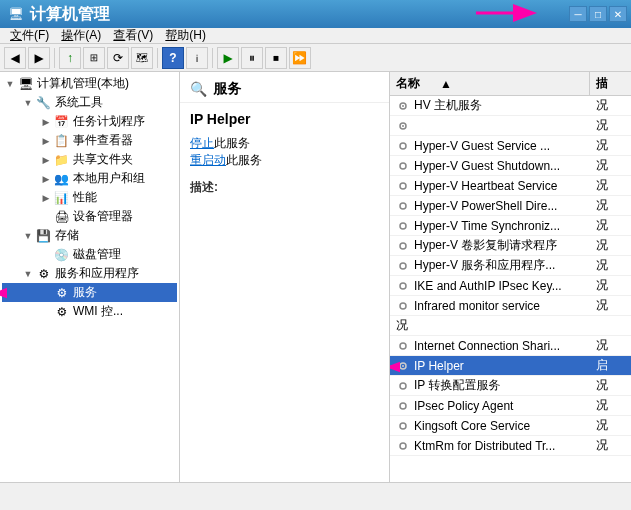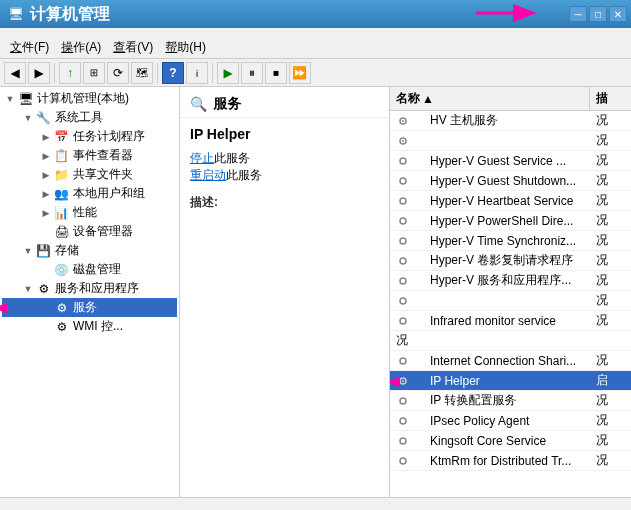--- a/index.html
+++ b/index.html
@@ -48,23 +48,22 @@
       display: flex; align-items: center; justify-content: center;
       cursor: pointer;
     }
 
     
     .menu-bar {
       background: #f0f0f0;
       display: flex;
       padding: 2px 4px;
       border-bottom: 1px solid #ccc;
-      height: 22px;
+      height: 16px;
       align-items: center;
-      margin-top: 9px;
     }
     .menu-item {
       padding: 1px 6px;
       cursor: pointer;
       font-size: 12px;
       color: #000;
     }
     .menu-item span.underline { text-decoration: underline; }
 
     
@@ -197,41 +196,41 @@
       border-bottom: 1px solid #ccc;
       position: sticky;
       top: 0;
     }
     .col-header {
       padding: 3px 6px;
       border-right: 1px solid #ccc;
       font-size: 12px;
       font-weight: bold;
       cursor: pointer;
-      display: flex; align-items: center; gap: 2px;
+      display: flex; align-items: center; gap: 20px;
     }
     .col-name { width: 200px; min-width: 200px; }
     .col-desc { width: 80px; min-width: 80px; }
 
     .list-row {
       display: flex;
       align-items: center;
       border-bottom: 1px solid #f0f0f0;
       cursor: pointer;
       min-height: 20px;
     }
     .list-row.selected { background: #316ac5; color: white; }
     .list-cell {
       padding: 1px 6px;
       font-size: 12px;
       white-space: nowrap;
       overflow: hidden;
       text-overflow: ellipsis;
     }
-    .list-cell.name { width: 200px; min-width: 200px; display: flex; align-items: center; gap: 20px; }
+    .list-cell.name { width: 200px; min-width: 200px; display: flex; align-items: center; gap: 4px; }
     .list-cell.desc { width: 80px; min-width: 80px; }
 
     .service-icon {
       width: 14px; height: 14px;
       flex-shrink: 0;
     }
 
     
     ::-webkit-scrollbar { width: 14px; height: 14px; }
     ::-webkit-scrollbar-track { background: #f0f0f0; }
@@ -496,20 +495,21 @@
           <span>Hyper-V 服务和应用程序...</span>
         </div>
         <div class="list-cell desc">况</div>
       </div>
 
       <div class="list-row">
         <div class="list-cell name">
           <svg class="service-icon" viewBox="0 0 14 14">
               <circle cx="7" cy="7" r="3" fill="none" stroke="#888" stroke-width="1.5"></circle>
             </svg>
+          <span>IKE and AuthIP IPsec Key...</span>
         </div>
         <div class="list-cell desc">况</div>
       </div>
 
       <div class="list-row">
         <div class="list-cell name">
           <svg class="service-icon" viewBox="0 0 14 14">
               <circle cx="7" cy="7" r="3" fill="none" stroke="#888" stroke-width="1.5"></circle>
             </svg>
           <span>Infrared monitor service</span>

